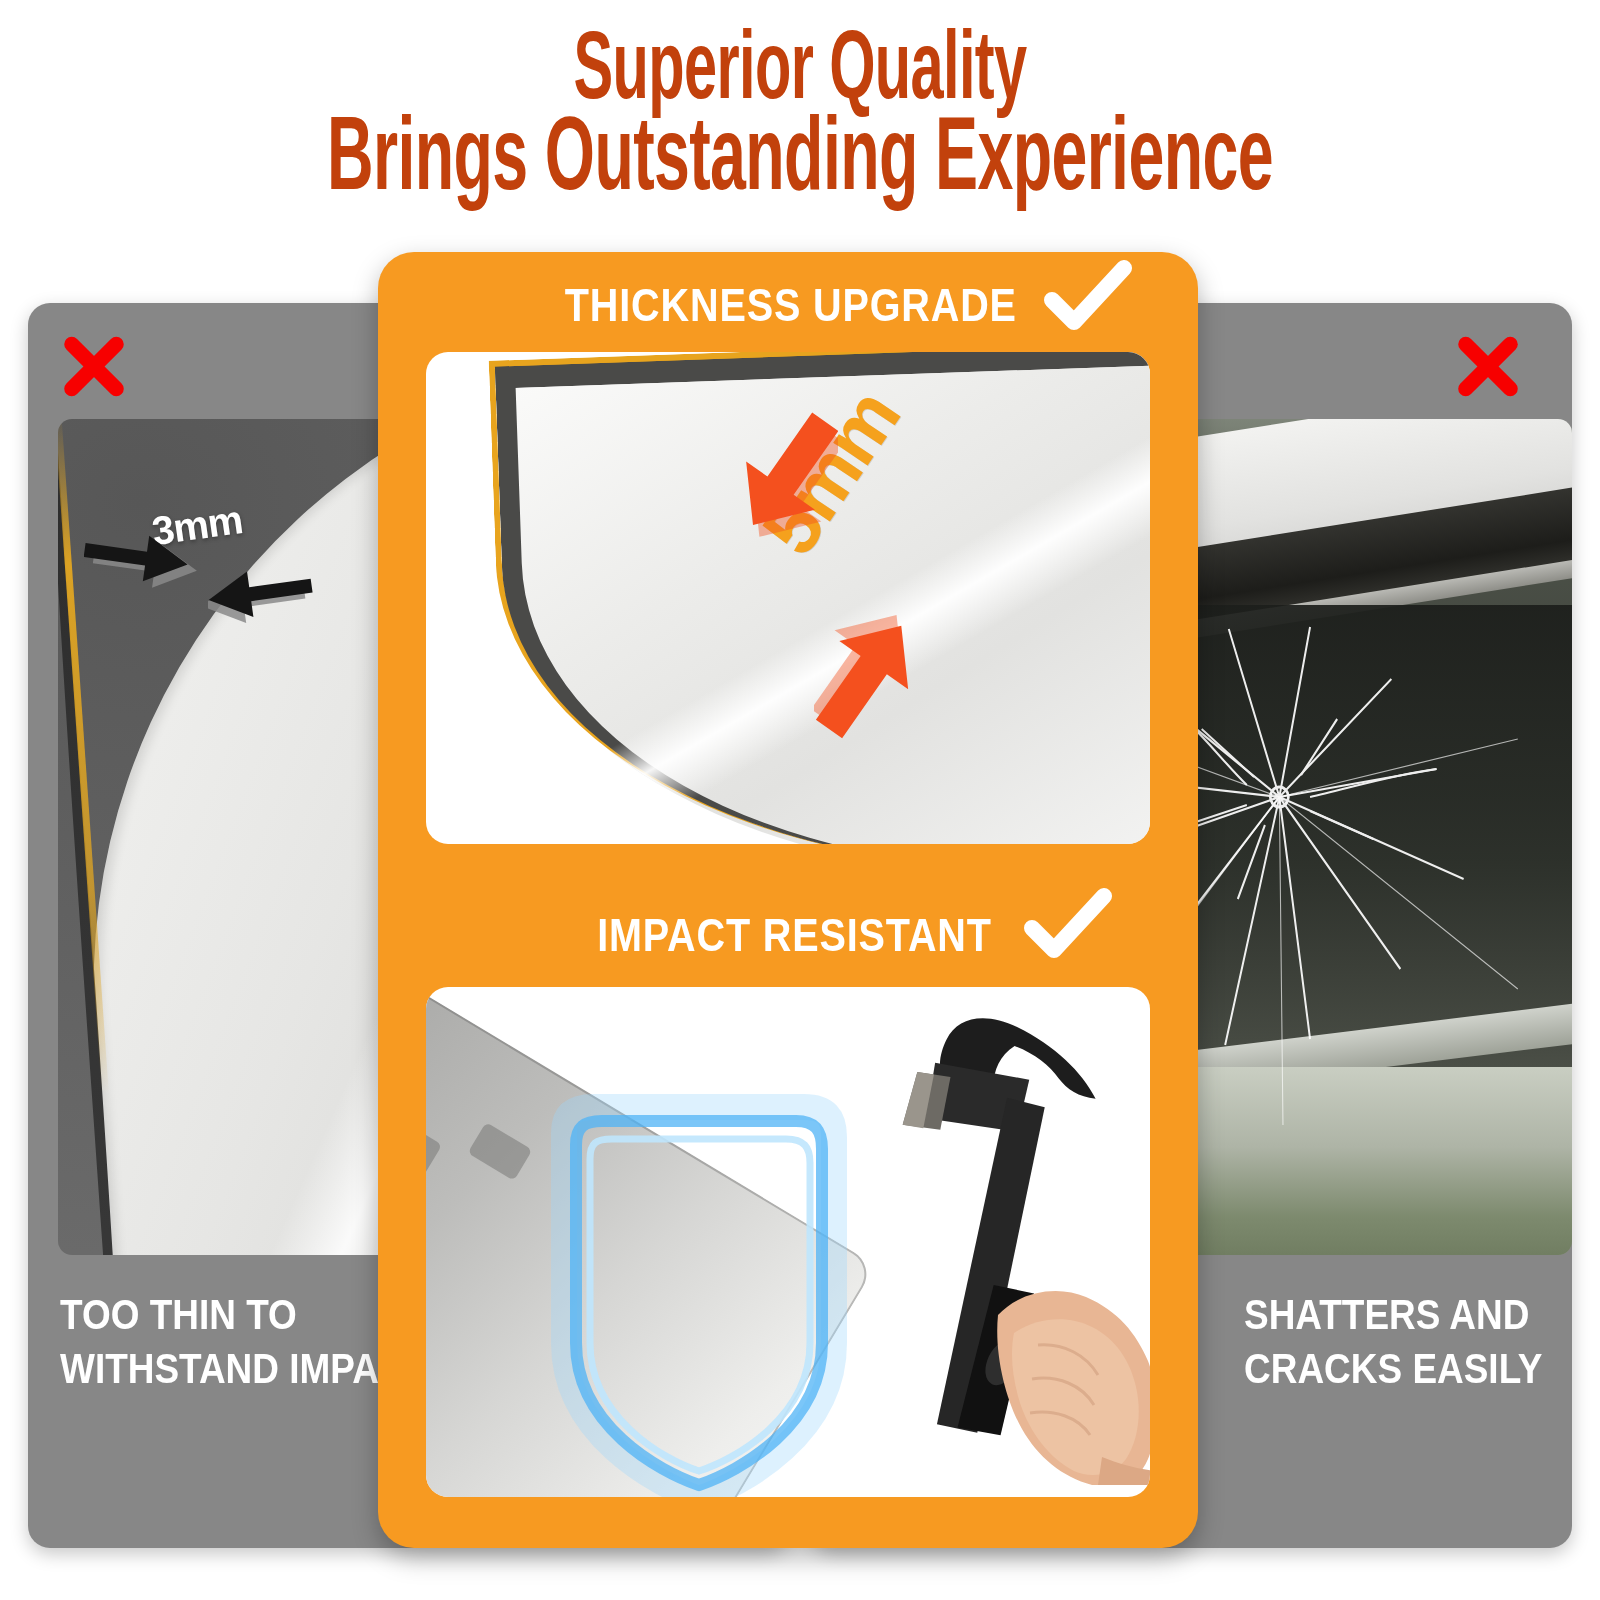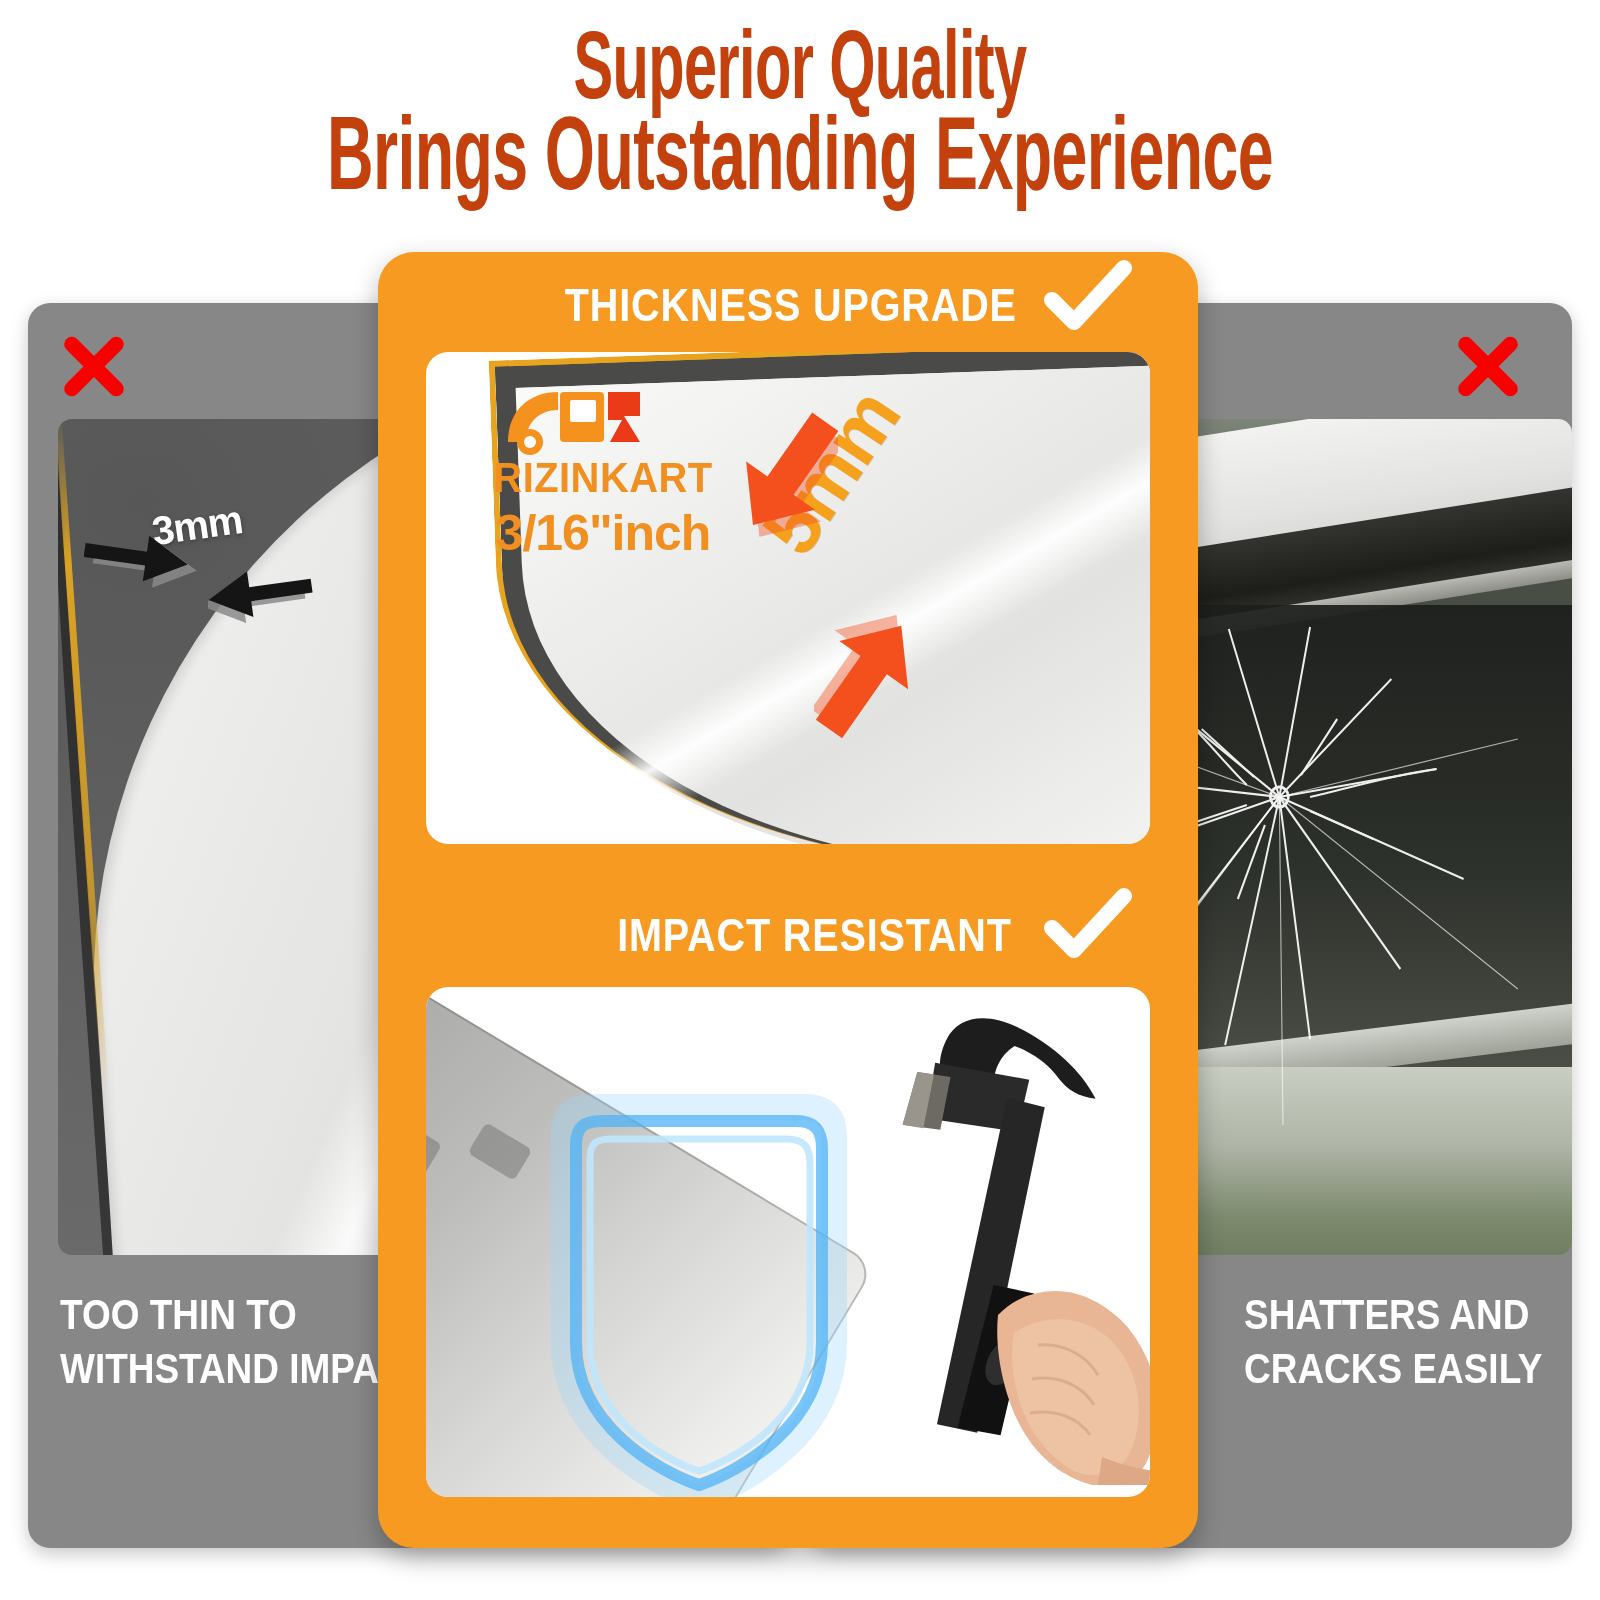--- a/index.html
+++ b/index.html
@@ -361,34 +361,20 @@
   </div>
 
   <div class="white-card wc-top">
 
     <div class="thick-glass">
       <div class="tg-edge2"></div>
       <div class="tg-edge"></div>
       <div class="tg-shine"></div>
     </div>
 
-    <div class="logo-block">
-      <div class="logo-mark">
-        <svg viewBox="0 0 170 78">
-          <path d="M8 62 C8 30 30 12 58 12 L58 30 C40 30 26 42 26 62 Z" fill="#F5921E"></path>
-          <rect x="60" y="12" width="44" height="50" rx="4" fill="#F5921E"></rect>
-          <rect x="70" y="20" width="26" height="22" rx="2" fill="#ffffff"></rect>
-          <path d="M108 12 L140 12 L140 36 L124 36 L140 62 L110 62 L122 40 L108 40 Z" fill="#EA3A17"></path>
-          <circle cx="30" cy="62" r="13" fill="#F5921E"></circle>
-          <circle cx="30" cy="62" r="6" fill="#ffffff"></circle>
-        </svg>
-      </div>
-      <div class="logo-word">RIZINKART</div>
-      <div class="logo-size">3/16"inch</div>
-    </div>
 
     <div class="mm5-label">5mm</div>
 
     <div class="arrow-red" style="left:312px;top:58px;">
       <svg width="100" height="130" viewBox="0 0 100 130">
         <g transform="rotate(35 50 65)">
           <polygon points="34,0 66,0 66,78 92,78 50,126 8,78 34,78" fill="#F4501E" opacity="0.42" transform="translate(12,6)"></polygon>
           <polygon points="34,0 66,0 66,78 92,78 50,126 8,78 34,78" fill="#F4501E"></polygon>
         </g>
       </svg>
@@ -397,21 +383,21 @@
     <div class="arrow-red" style="left:388px;top:262px;">
       <svg width="100" height="130" viewBox="0 0 100 130">
         <g transform="rotate(35 50 65)">
           <polygon points="50,0 92,48 66,48 66,126 34,126 34,48 8,48" fill="#F4501E" opacity="0.42" transform="translate(-10,-6)"></polygon>
           <polygon points="50,0 92,48 66,48 66,126 34,126 34,48 8,48" fill="#F4501E"></polygon>
         </g>
       </svg>
     </div>
   </div>
 
-  <div class="card-head" style="position:absolute;left:0;top:630px;width:100%;margin-left:20px;">
+  <div class="card-head" style="position:absolute;left:0;top:630px;width:100%;">
     <div class="title">IMPACT RESISTANT</div>
     <div class="check-icon" style="right:92px;top:6px;">
       <svg viewBox="0 0 88 74">
         <path d="M8 40 L30 62 L80 8" stroke="#ffffff" stroke-width="16" fill="none" stroke-linecap="round" stroke-linejoin="round"></path>
       </svg>
     </div>
   </div>
 
   <div class="white-card wc-bot">
     <div class="ws-diag">

